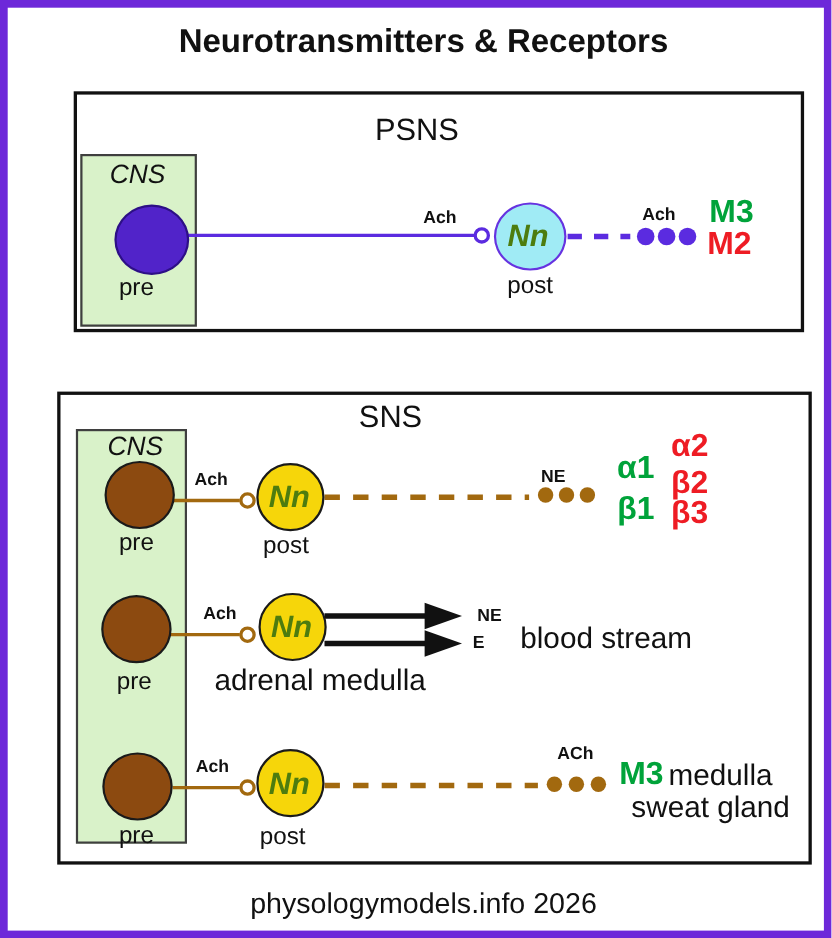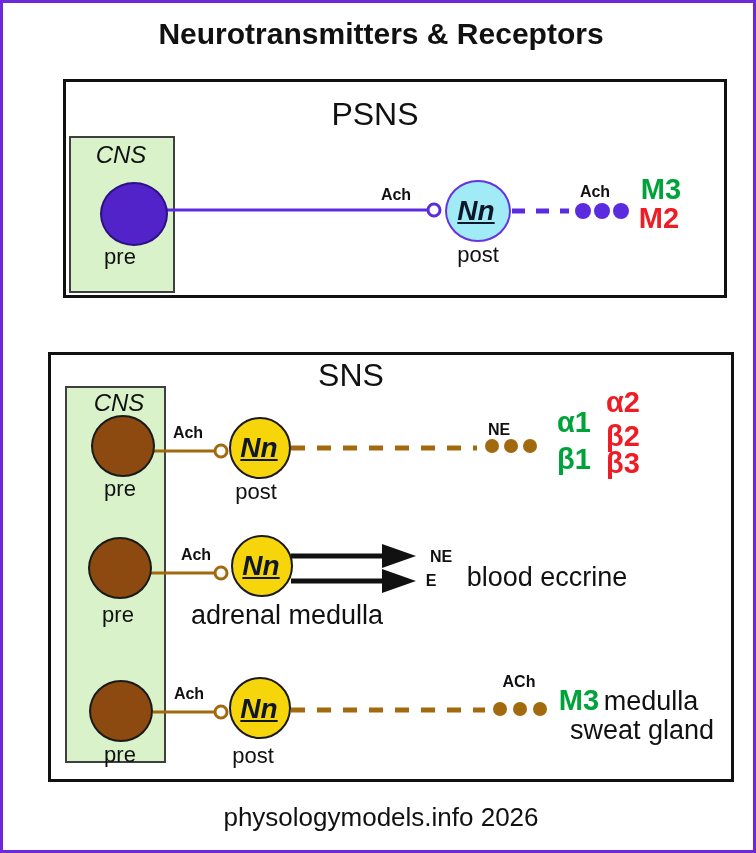--- a/index.html
+++ b/index.html
@@ -1,27 +1,27 @@
 <!DOCTYPE html>
 <html><head>
 <meta charset="utf-8">
 <style>
   html,body{margin:0;padding:0;background:#fff;}
   .stage{
     position:relative;width:756px;height:853px;box-sizing:border-box;
-    border:3px solid #6d28d9;background:#fff;overflow:hidden;
+    border:7px solid #6d28d9;background:#fff;overflow:hidden;
     font-family:"Liberation Sans","DejaVu Sans",sans-serif;color:#111;
   }
   .lbl{position:absolute;transform:translate(-50%,-50%);white-space:nowrap;line-height:1;}
   .b{font-weight:bold;}
   .it{font-style:italic;}
-  .s30{font-size:30px;} .s36{font-size:32px;} .s24{font-size:24px;font-style:italic;}
+  .s30{font-size:30px;} .s36{font-size:28px;} .s24{font-size:24px;font-style:italic;}
   .s22{font-size:22px;} .s25{font-size:16px;} .s28{font-size:28px;}
   .s29{font-size:29px;} .s27{font-size:27px;} .s26{font-size:26px;}
-  .green{color:#00a33a;} .red{color:#ee1c24;} .nn{color:#0f172a;text-decoration:underline;}
+  .green{color:#00a33a;} .red{color:#ee1c24;} .nn{color:#4d7c0f;}
   .panel{position:absolute;box-sizing:border-box;border:3px solid #111;background:transparent;}
   .psns-box{left:60px;top:76px;width:664px;height:219px;}
   .sns-box{left:45px;top:349px;width:686px;height:430px;}
   .cnsbox{position:absolute;box-sizing:border-box;background:#d9f2c9;border:2px solid #3f3f3f;}
   .cns-psns{left:66px;top:133px;width:106px;height:157px;}
   .cns-sns{left:62px;top:383px;width:101px;height:377px;}
   .neuron{position:absolute;box-sizing:border-box;border-radius:50%;}
   .overlay{position:absolute;left:0;top:0;pointer-events:none;}
   .labels{position:absolute;left:0;top:0;width:100%;height:100%;}
 </style>
@@ -112,21 +112,21 @@
     <div class="lbl b s29 green" style="left:571px;top:456px">β1</div>
     <div class="lbl b s29 red" style="left:620px;top:399px">α2</div>
     <div class="lbl b s29 red" style="left:620px;top:433px">β2</div>
     <div class="lbl b s29 red" style="left:620px;top:460px">β3</div>
 
     <div class="lbl b s25" style="left:193px;top:552px">Ach</div>
     <div class="lbl s22" style="left:115px;top:612px">pre</div>
     <div class="lbl b it s28 nn" style="left:258px;top:563px">Nn</div>
     <div class="lbl b s25" style="left:438px;top:554px">NE</div>
     <div class="lbl b s25" style="left:428px;top:578px">E</div>
-    <div class="lbl s27" style="left:544px;top:574px">blood eccrine</div>
+    <div class="lbl s27" style="left:544px;top:574px">blood stream</div>
     <div class="lbl s27" style="left:284px;top:612px">adrenal medulla</div>
 
     <div class="lbl b s25" style="left:186px;top:691px">Ach</div>
     <div class="lbl s22" style="left:117px;top:752px">pre</div>
     <div class="lbl b it s28 nn" style="left:256px;top:706px">Nn</div>
     <div class="lbl s22" style="left:250px;top:753px">post</div>
     <div class="lbl b s25" style="left:516px;top:679px">ACh</div>
     <div class="lbl b s29 green" style="left:576px;top:697px">M3</div>
     <div class="lbl s27" style="left:648px;top:698px">medulla</div>
     <div class="lbl s27" style="left:639px;top:727px">sweat gland</div>

